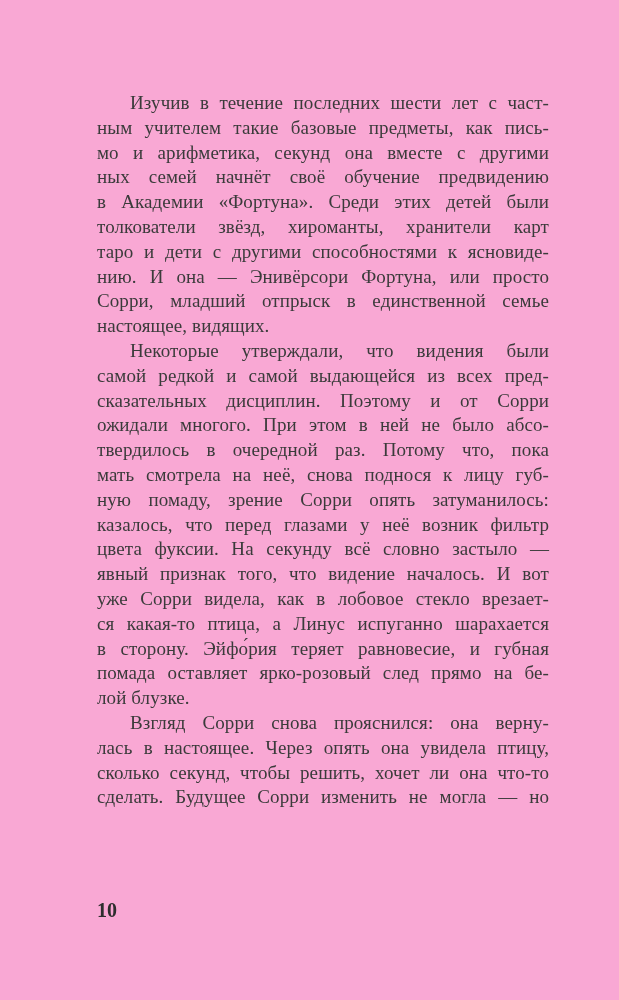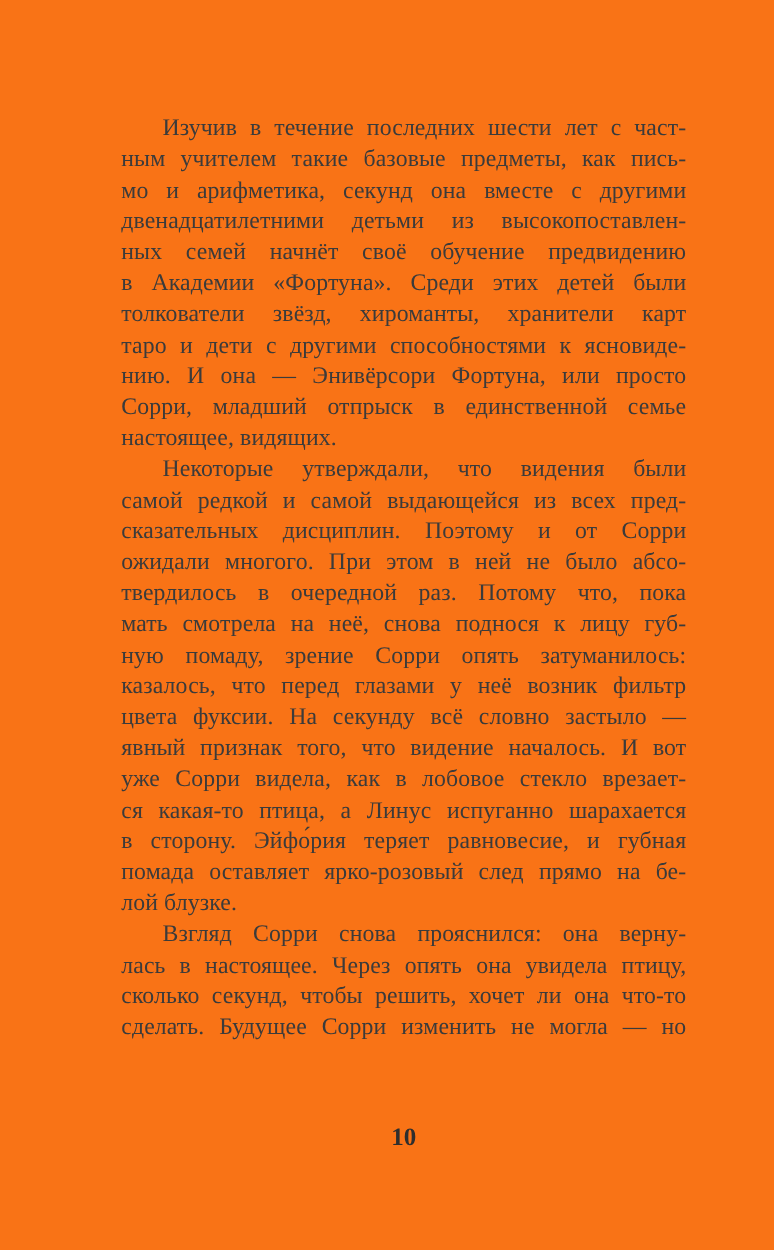--- a/index.html
+++ b/index.html
@@ -3,21 +3,21 @@
 <meta charset="utf-8">
 <style>
   html, body {
     margin: 0;
     padding: 0;
   }
   .page {
     position: relative;
     width: 619px;
     height: 1000px;
-    background: #f97316;
+    background: #f9a8d4;
     font-family: "Liberation Serif", "DejaVu Serif", serif;
     color: #3b3b3b;
     overflow: hidden;
   }
   .text-block {
     position: absolute;
     left: 97px;
     top: 91px;
     width: 452px;
   }
@@ -33,35 +33,34 @@
     text-indent: 33px;
   }
   .line.no-justify {
     text-align-last: left;
   }
   .page-number {
     position: absolute;
     left: 97px;
     top: 899px;
     width: 452px;
-    text-align: center;
+    text-align: left;
     font-size: 20px;
     font-weight: bold;
     color: #2e2e2e;
   }
 </style>
 </head>
 <body>
 
 <div class="page">
   <div class="text-block" id="text-block">
       <div class="line indent">Изучив в течение последних шести лет с част-</div>
       <div class="line">ным учителем такие базовые предметы, как пись-</div>
       <div class="line">мо и арифметика, секунд она вместе с другими</div>
-      <div class="line">двенадцатилетними детьми из высокопоставлен-</div>
       <div class="line">ных семей начнёт своё обучение предвидению</div>
       <div class="line">в Академии «Фортуна». Среди этих детей были</div>
       <div class="line">толкователи звёзд, хироманты, хранители карт</div>
       <div class="line">таро и дети с другими способностями к ясновиде-</div>
       <div class="line">нию. И она — Энивёрсори Фортуна, или просто</div>
       <div class="line">Сорри, младший отпрыск в единственной семье</div>
       <div class="line no-justify">настоящее, видящих.</div>
       <div class="line indent">Некоторые утверждали, что видения были</div>
       <div class="line">самой редкой и самой выдающейся из всех пред-</div>
       <div class="line">сказательных дисциплин. Поэтому и от Сорри</div>

